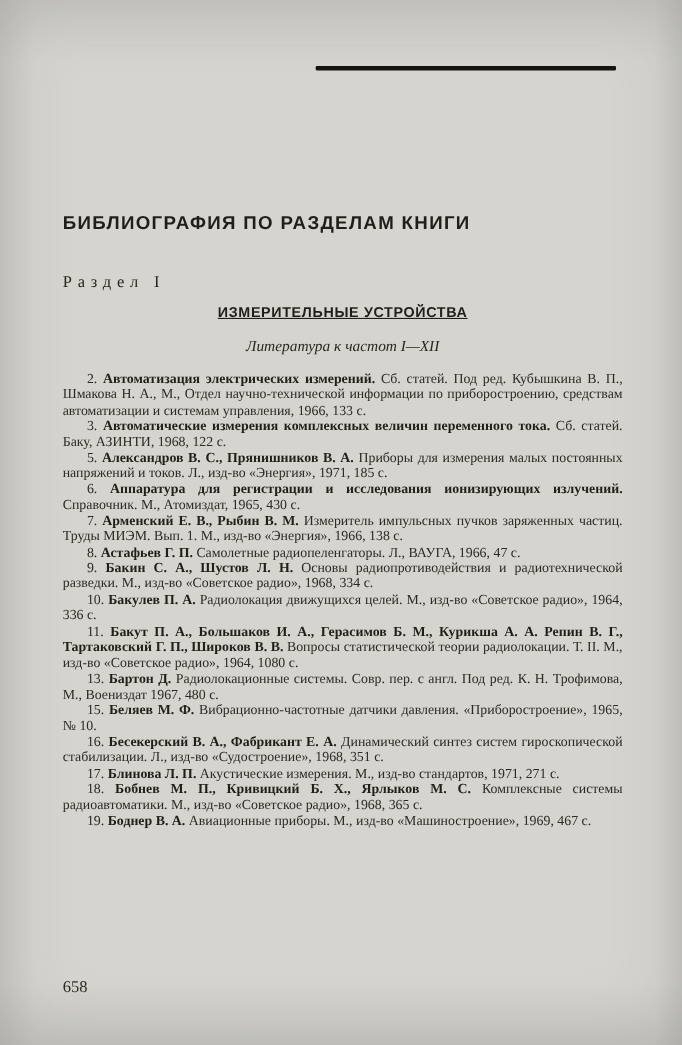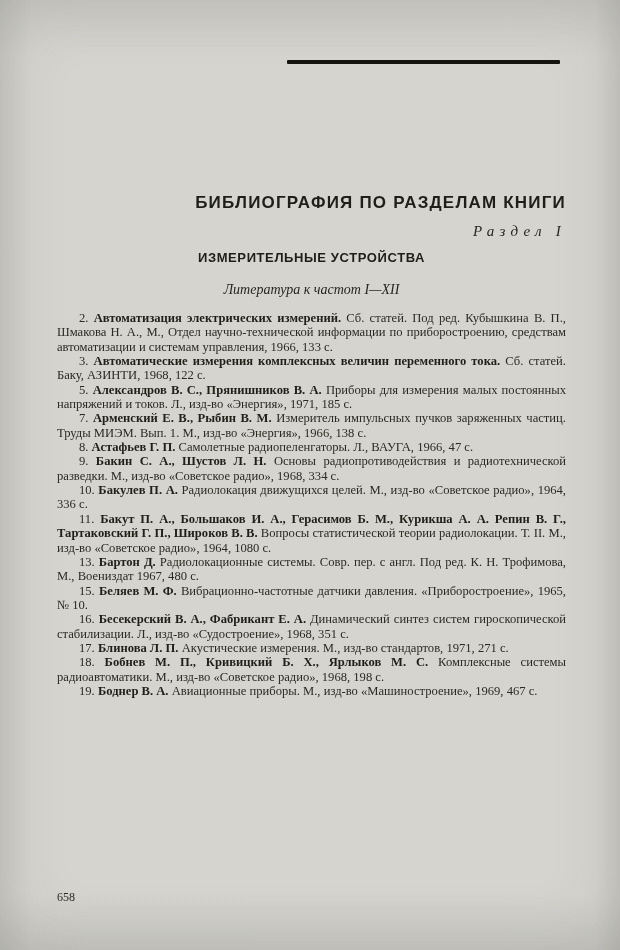--- a/index.html
+++ b/index.html
@@ -34,43 +34,43 @@
     top: 193px;
     left: 57px;
     width: 509px;
   }
 
   .page-title {
     font-family: "Liberation Sans", sans-serif;
     font-weight: bold;
     font-size: 17px;
     letter-spacing: 1.2px;
-    text-align: right;
+    text-align: left;
     margin: 0;
     color: #1f1e18;
   }
 
   .section-heading {
     font-family: "Liberation Serif", serif;
     font-weight: normal;
     font-size: 15px;
     letter-spacing: 0.35em;
-    text-align: right;
-    margin: 10px 0 0 0;
-    font-style: italic;
+    text-align: left;
+    margin: 36px 0 0 0;
   }
 
   .subsection-heading {
     font-family: "Liberation Sans", sans-serif;
     font-weight: bold;
     font-size: 13px;
     letter-spacing: 0.6px;
     text-align: center;
     margin: 10px 0 0 0;
     color: #1f1e18;
+    text-decoration: underline;
   }
 
   .chapters-note {
     font-family: "Liberation Serif", serif;
     font-style: italic;
     font-size: 14px;
     text-align: center;
     margin: 17px 0 0 0;
   }
 
@@ -86,21 +86,21 @@
     text-indent: 22px;
     color: #2b2a23;
   }
 
   .entry .b { font-weight: bold; color: #201f18; }
 
   .page-number {
     position: absolute;
     left: 57px;
     top: 890px;
-    font-size: 12px;
+    font-size: 15px;
     color: #2b2a23;
   }
 </style>
 </head>
 <body>
 
 <div class="scan-page">
 
   <div class="top-rule"></div>
 
@@ -124,20 +124,25 @@
         <span>3.</span>
         <span class="b">Автоматические измерения комплексных величин переменного тока.</span>
         <span>Сб. статей. Баку, АЗИНТИ, 1968, 122 с.</span>
       </p>
       <p class="entry">
         <span>5.</span>
         <span class="b">Александров В. С., Прянишников В. А.</span>
         <span>Приборы для измерения малых постоянных напряжений и токов. Л., изд-во «Энергия», 1971, 185 с.</span>
       </p>
       <p class="entry">
+        <span>6.</span>
+        <span class="b">Аппаратура для регистрации и исследования ионизирующих излучений.</span>
+        <span>Справочник. М., Атомиздат, 1965, 430 с.</span>
+      </p>
+      <p class="entry">
         <span>7.</span>
         <span class="b">Арменский Е. В., Рыбин В. М.</span>
         <span>Измеритель импульсных пучков заряженных частиц. Труды МИЭМ. Вып. 1. М., изд-во «Энергия», 1966, 138 с.</span>
       </p>
       <p class="entry">
         <span>8.</span>
         <span class="b">Астафьев Г. П.</span>
         <span>Самолетные радиопеленгаторы. Л., ВАУГА, 1966, 47 с.</span>
       </p>
       <p class="entry">
@@ -171,21 +176,21 @@
         <span>Динамический синтез систем гироскопической стабилизации. Л., изд-во «Судостроение», 1968, 351 с.</span>
       </p>
       <p class="entry">
         <span>17.</span>
         <span class="b">Блинова Л. П.</span>
         <span>Акустические измерения. М., изд-во стандартов, 1971, 271 с.</span>
       </p>
       <p class="entry">
         <span>18.</span>
         <span class="b">Бобнев М. П., Кривицкий Б. Х., Ярлыков М. С.</span>
-        <span>Комплексные системы радиоавтоматики. М., изд-во «Советское радио», 1968, 198 с.</span>
+        <span>Комплексные системы радиоавтоматики. М., изд-во «Советское радио», 1968, 365 с.</span>
       </p>
       <p class="entry">
         <span>19.</span>
         <span class="b">Боднер В. А.</span>
         <span>Авиационные приборы. М., изд-во «Машиностроение», 1969, 467 с.</span>
       </p>
     </div>
 
   </div>
 

